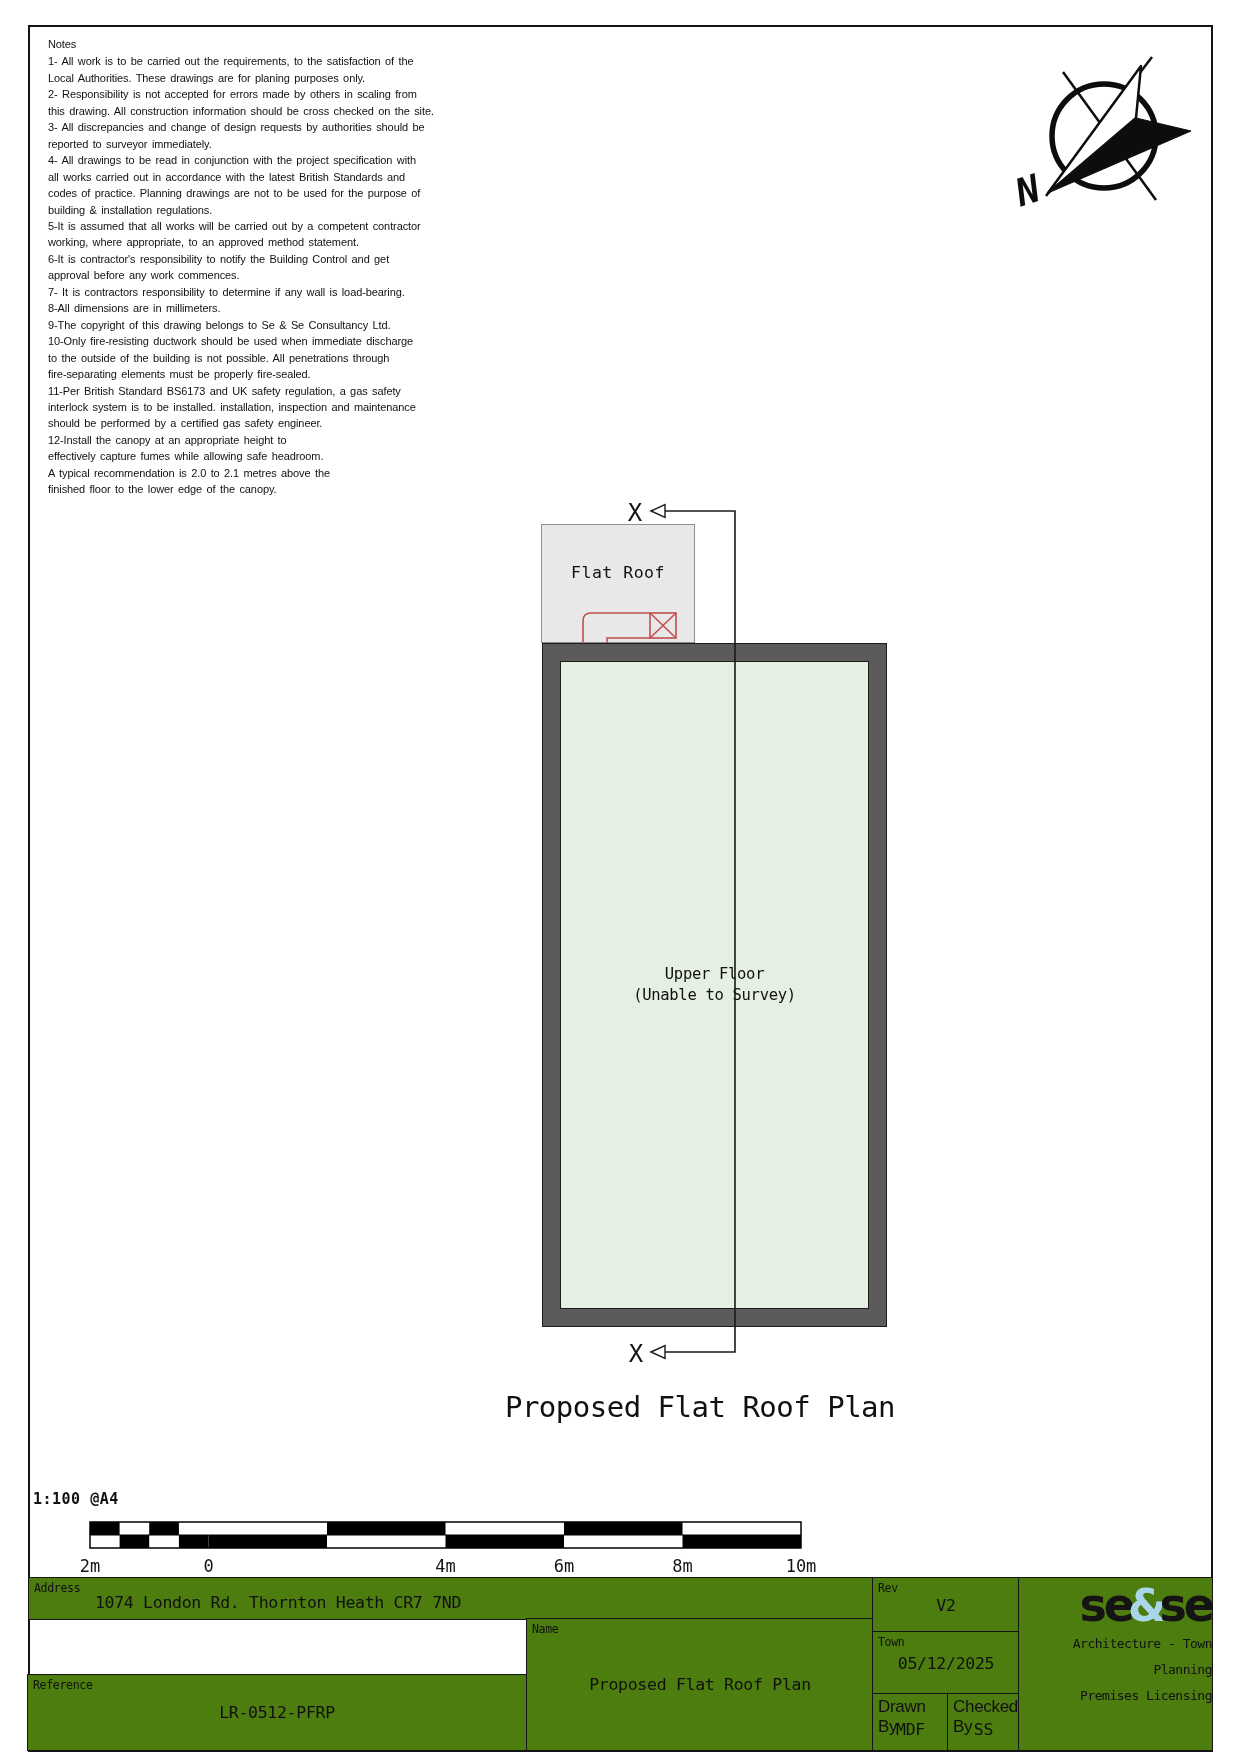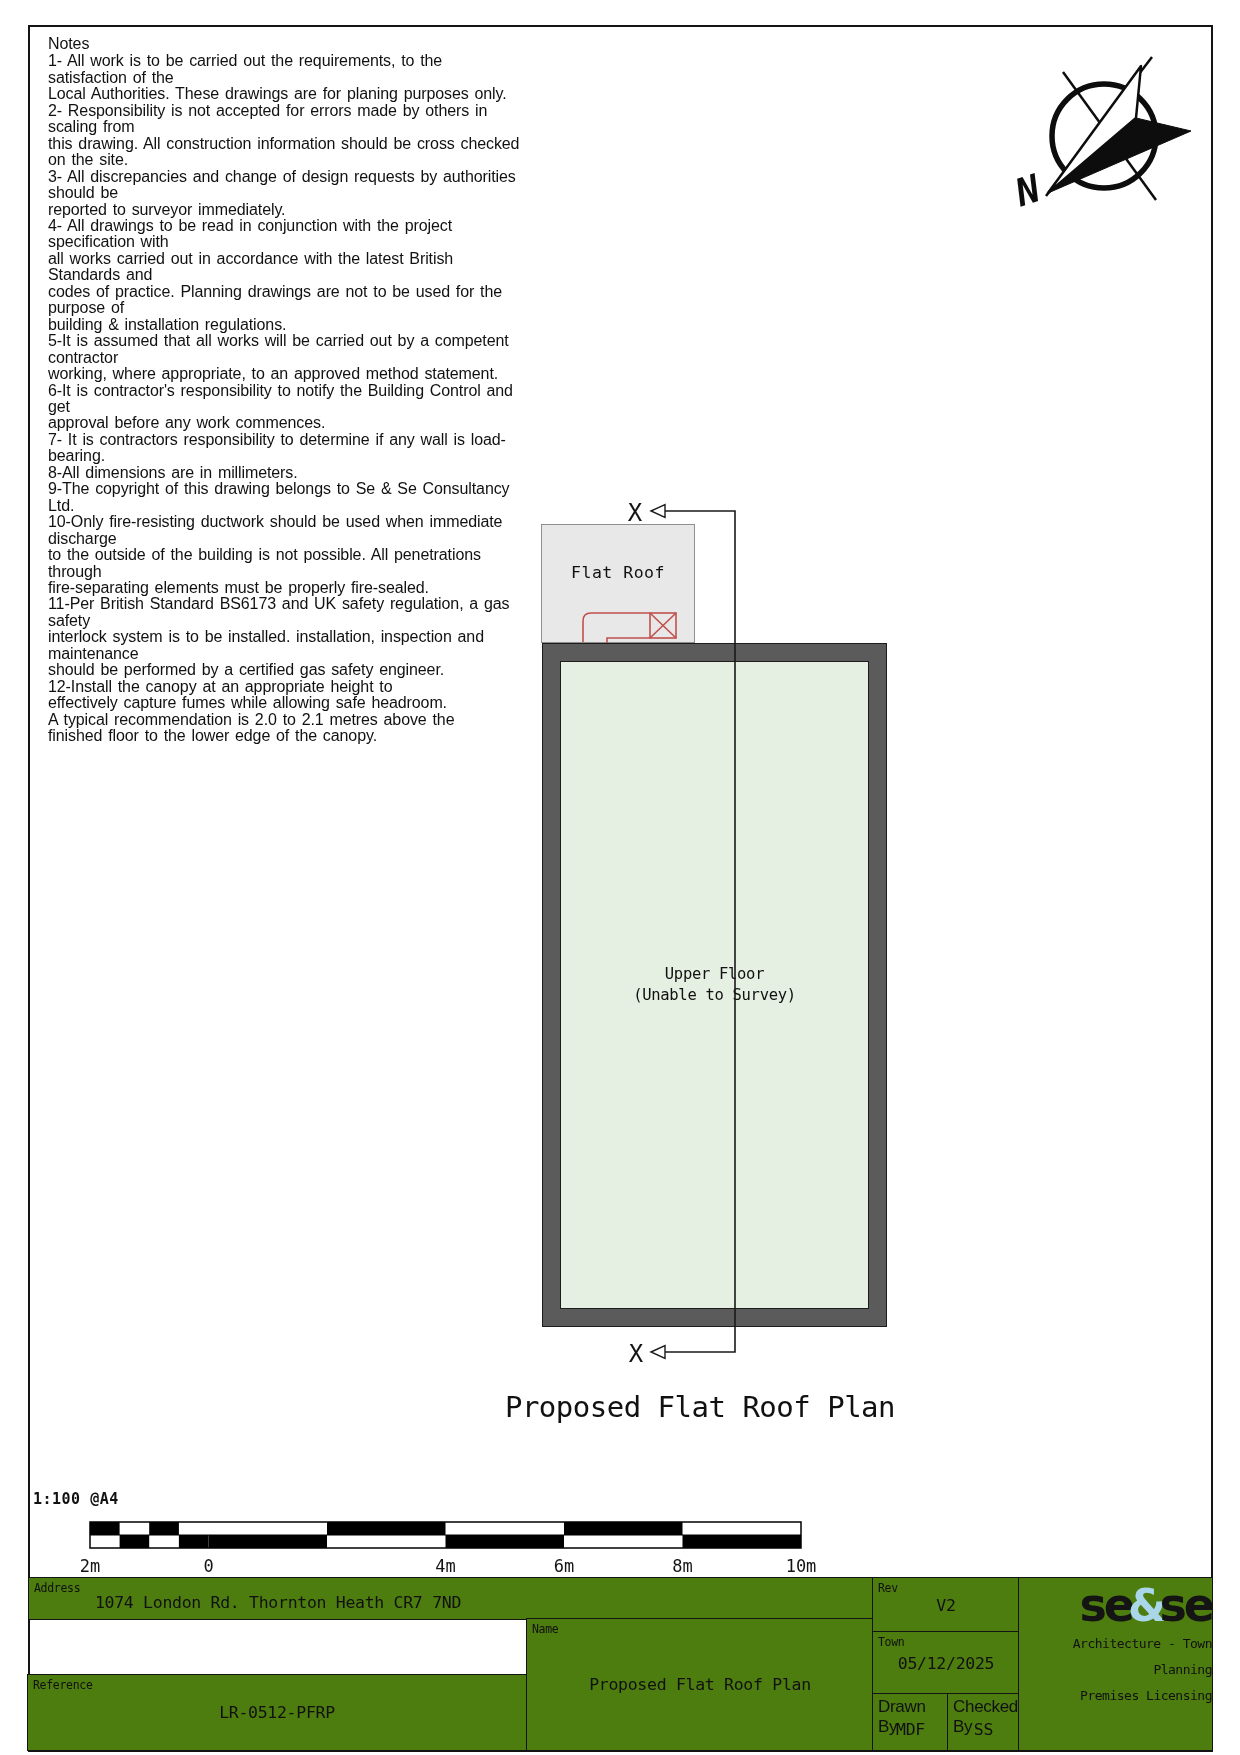--- a/index.html
+++ b/index.html
@@ -2,21 +2,21 @@
 <html><head>
 <meta charset="utf-8">
 <style>
   html,body{margin:0;padding:0;background:#ffffff;}
   #sheet{position:relative;width:1240px;height:1755px;background:#ffffff;
          font-family:"DejaVu Sans Mono",monospace;color:#111;overflow:hidden;}
   .abs{position:absolute;}
   #page-border{left:28px;top:25px;width:1181px;height:1723px;border:2px solid #141414;}
   
   #notes{left:48px;top:36px;width:474px;font-family:"Liberation Sans","DejaVu Sans",sans-serif;
-         font-size:16px;line-height:16.45px;word-spacing:1.5px;letter-spacing:-0.1px;}
+         font-size:11px;line-height:16.45px;word-spacing:1.5px;letter-spacing:-0.1px;}
   #notes .nt{margin:0 0 1px 0;}
   #notes .nb{white-space:pre-line;}
   
   #flatroof{left:541px;top:524px;width:154px;height:119px;background:#e8e8e8;
             border:1.5px solid #8f8f8f;box-sizing:border-box;text-align:center;}
   #flatroof .lbl{margin-top:38px;font-size:16.5px;letter-spacing:0.5px;}
   #building{left:542px;top:643px;width:345px;height:684px;background:#5b5b5b;
             border:1px solid #1c1c1c;box-sizing:border-box;}
   #interior{position:absolute;left:17px;top:17px;right:17px;bottom:17px;background:#e5efe2;
             border:1.5px solid #1c1c1c;display:flex;flex-direction:column;

